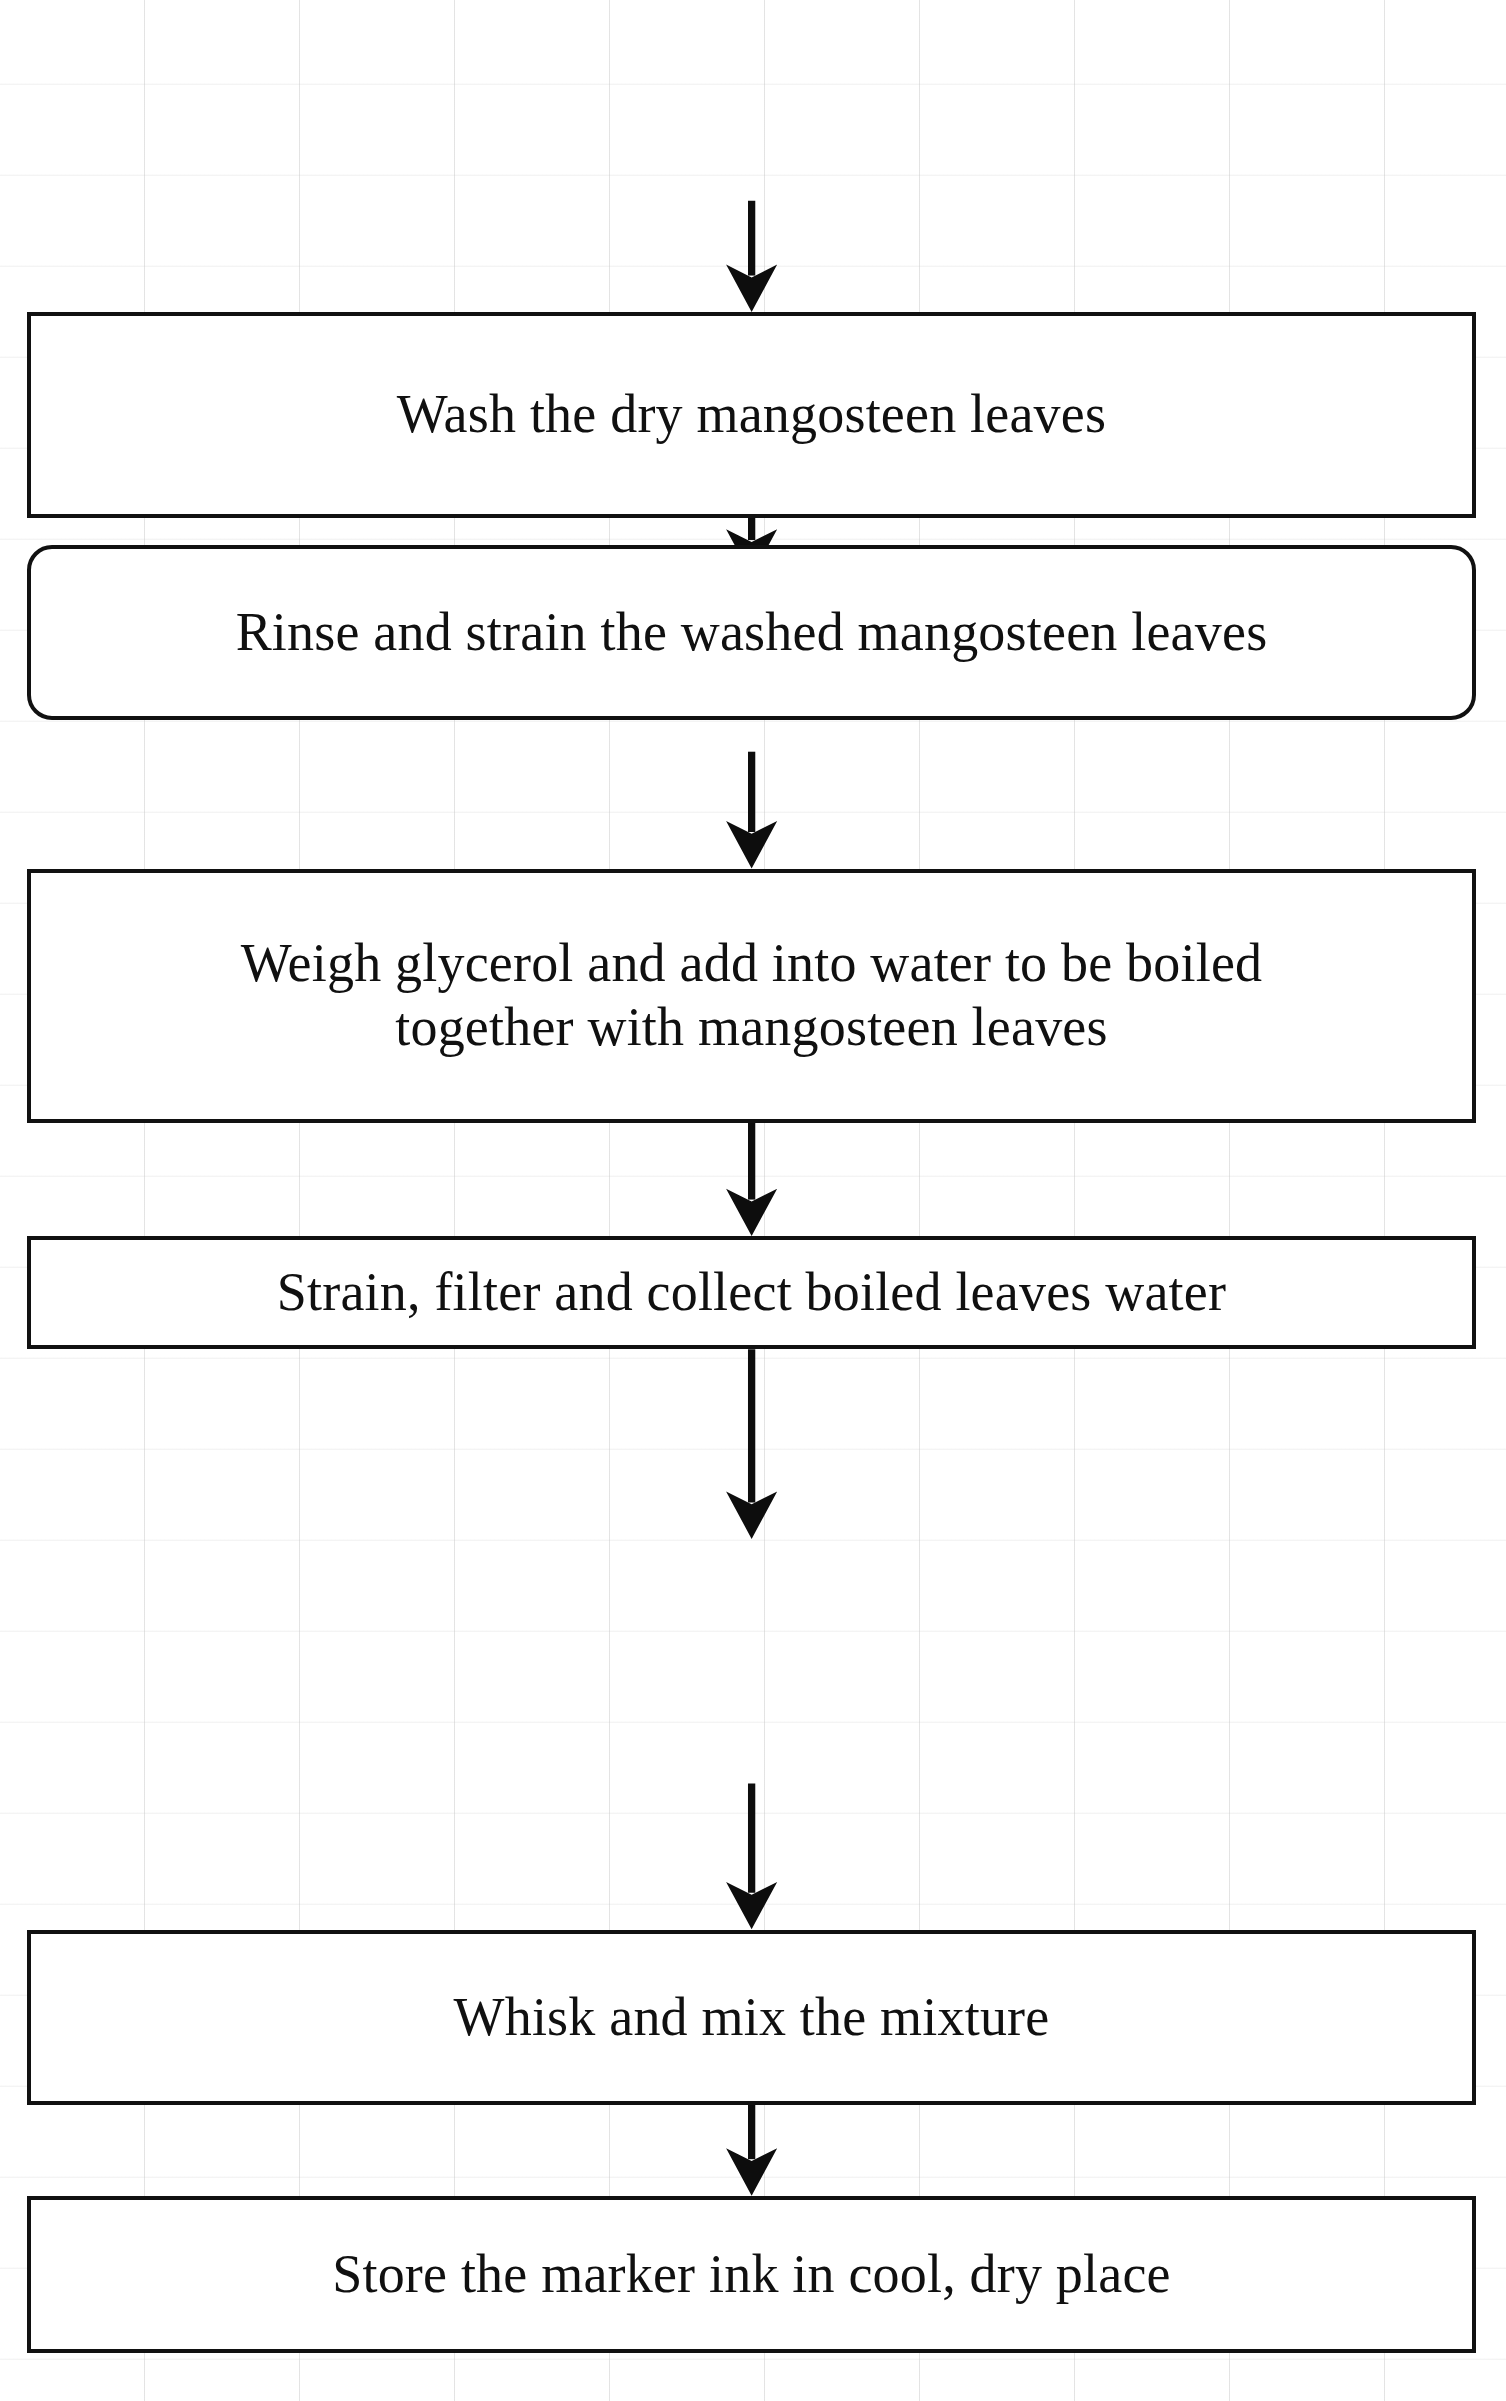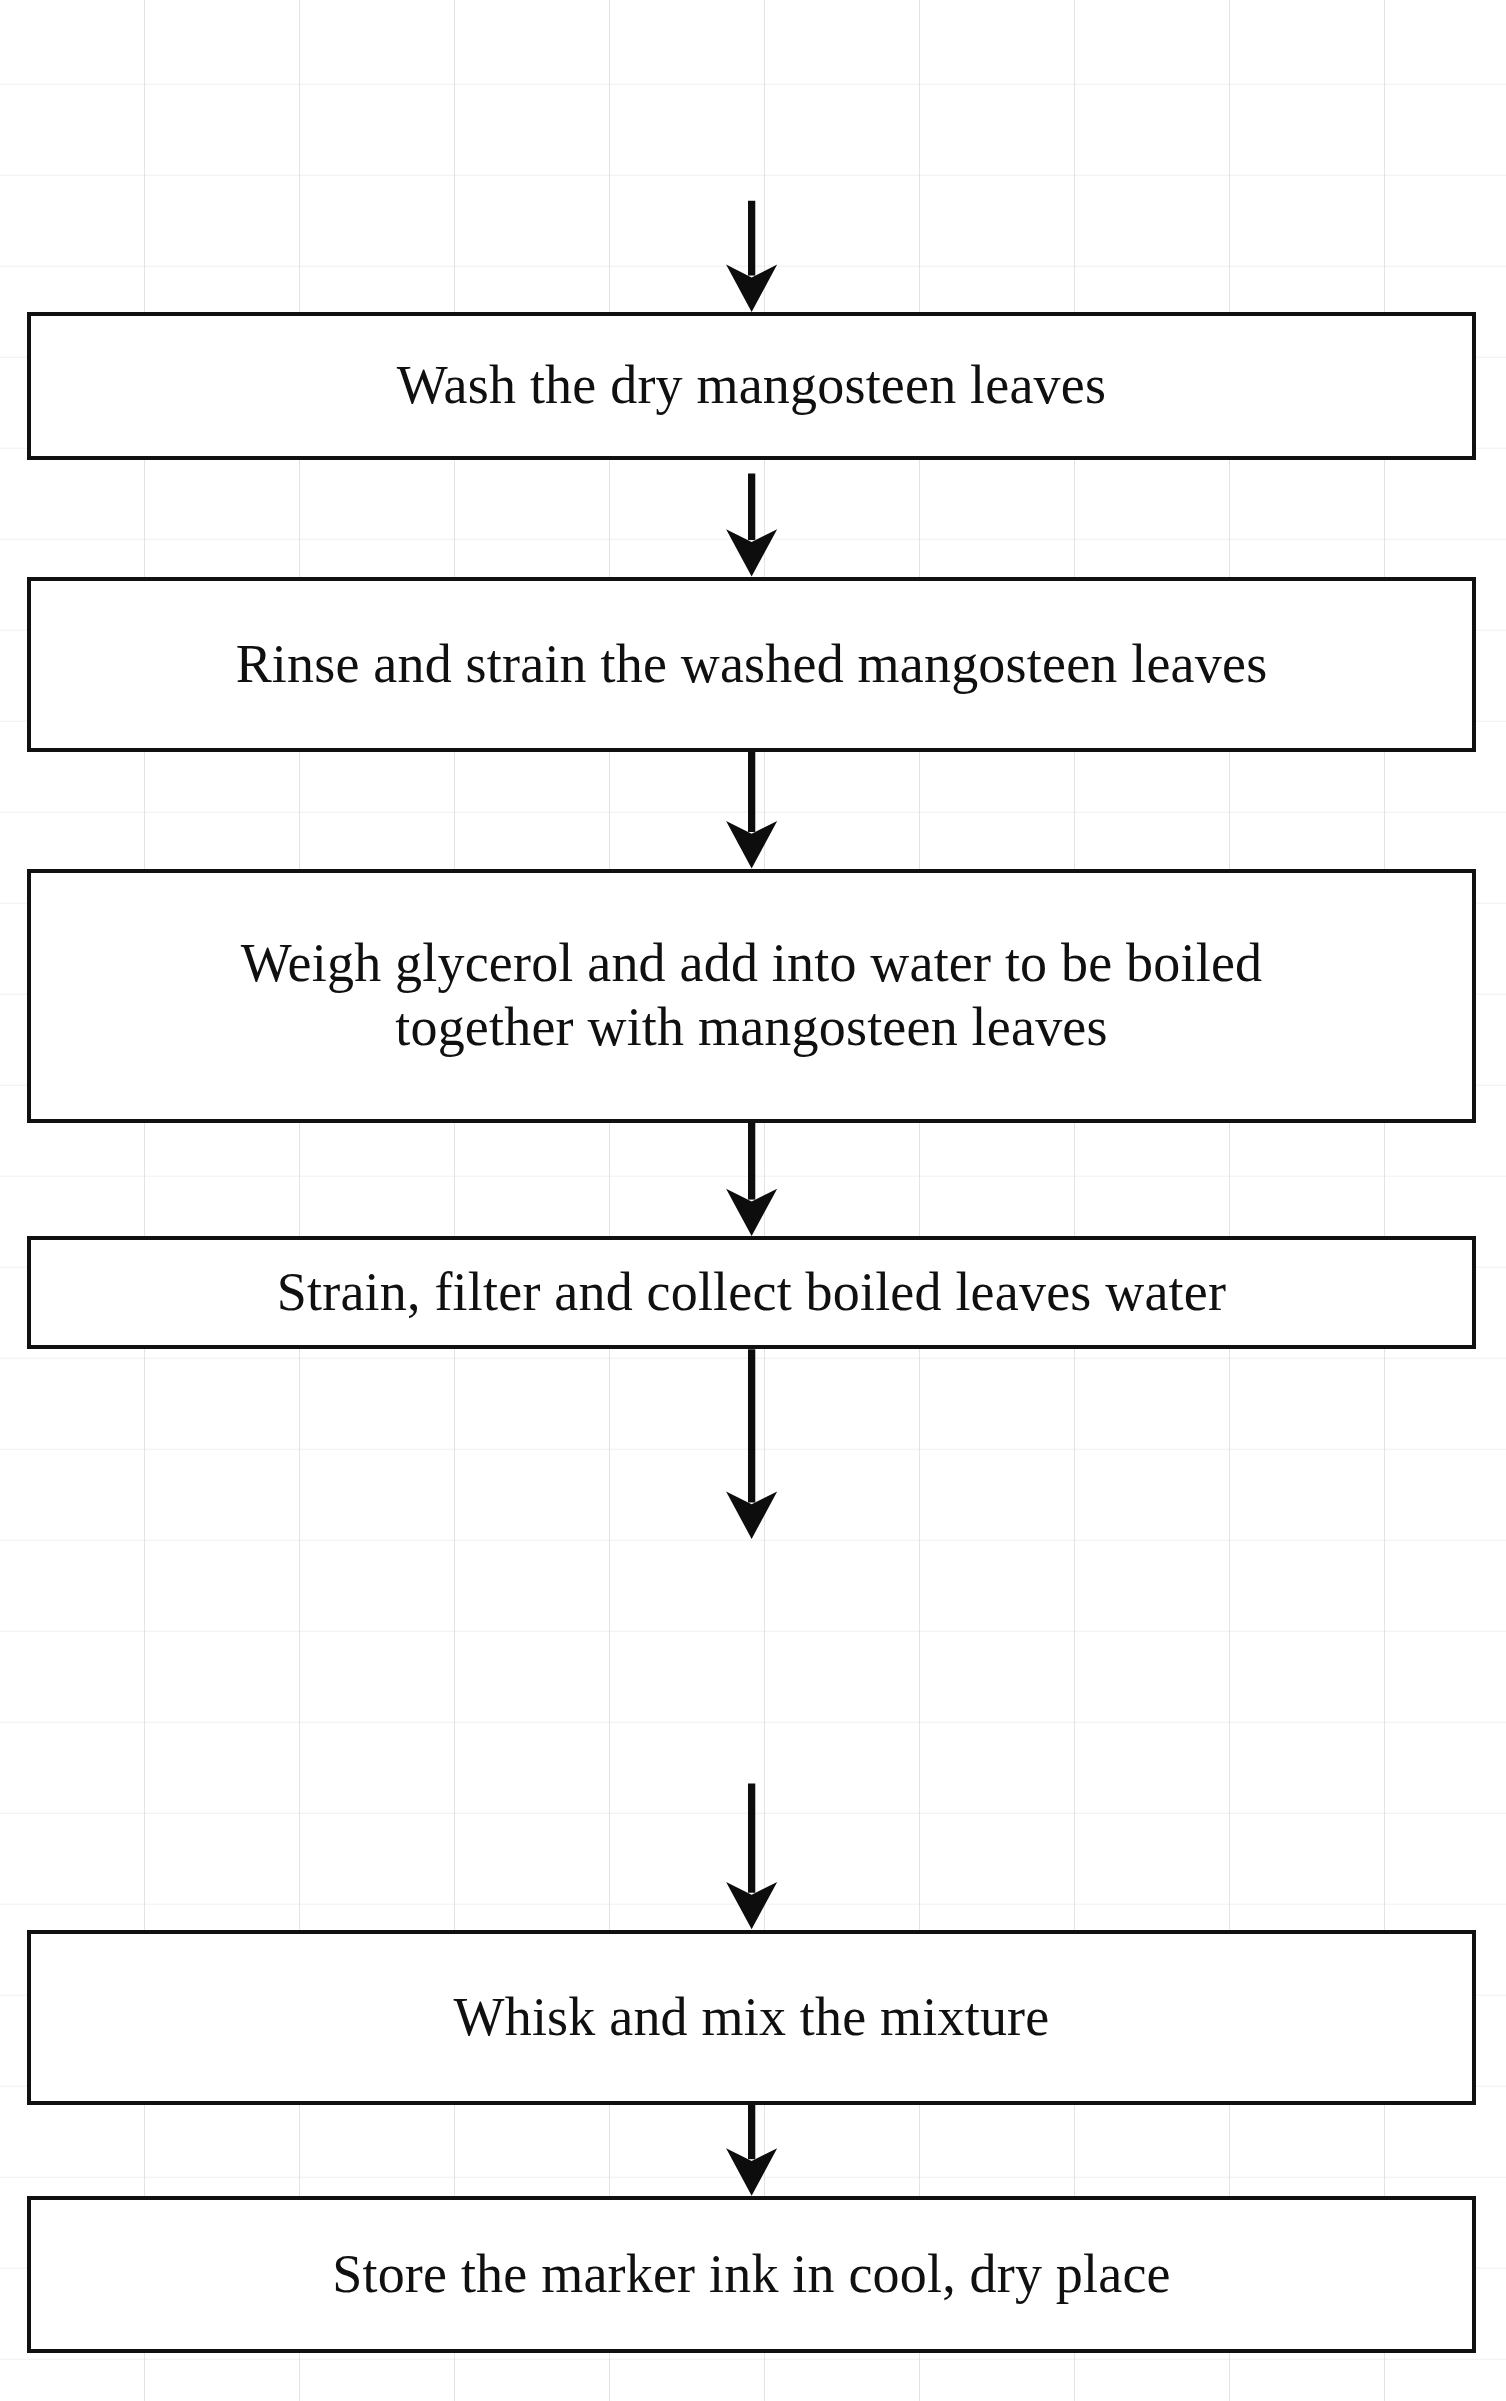--- a/index.html
+++ b/index.html
@@ -87,25 +87,25 @@
         <line x1="824" y1="1955" x2="824" y2="2075" stroke="#0d0d0d" stroke-width="8"></line>
         <polygon points="824,2115 796,2063 824,2077 852,2063" fill="#0d0d0d"></polygon>
       </g>
       <g>
         <line x1="824" y1="2292" x2="824" y2="2367" stroke="#0d0d0d" stroke-width="8"></line>
         <polygon points="824,2407 796,2355 824,2369 852,2355" fill="#0d0d0d"></polygon>
       </g>
     </svg>
 
 
-  <div class="flow-box" style="top:312px; height:148px;">
+  <div class="flow-box" style="top:312px; height:206px;">
     <span class="flow-box-label">Wash the dry mangosteen leaves</span>
   </div>
 
-  <div class="flow-box" style="top:577px; height:175px;">
+  <div class="flow-box" style="top:545px; height:175px;border-radius:25px;">
     <span class="flow-box-label">Rinse and strain the washed mangosteen leaves</span>
   </div>
 
   <div class="flow-box" style="top:869px; height:254px;">
     <span class="flow-box-label">Weigh glycerol and add into water to be boiled
 together with mangosteen leaves</span>
   </div>
 
   <div class="flow-box" style="top:1236px; height:113px;">
     <span class="flow-box-label">Strain, filter and collect boiled leaves water</span>

